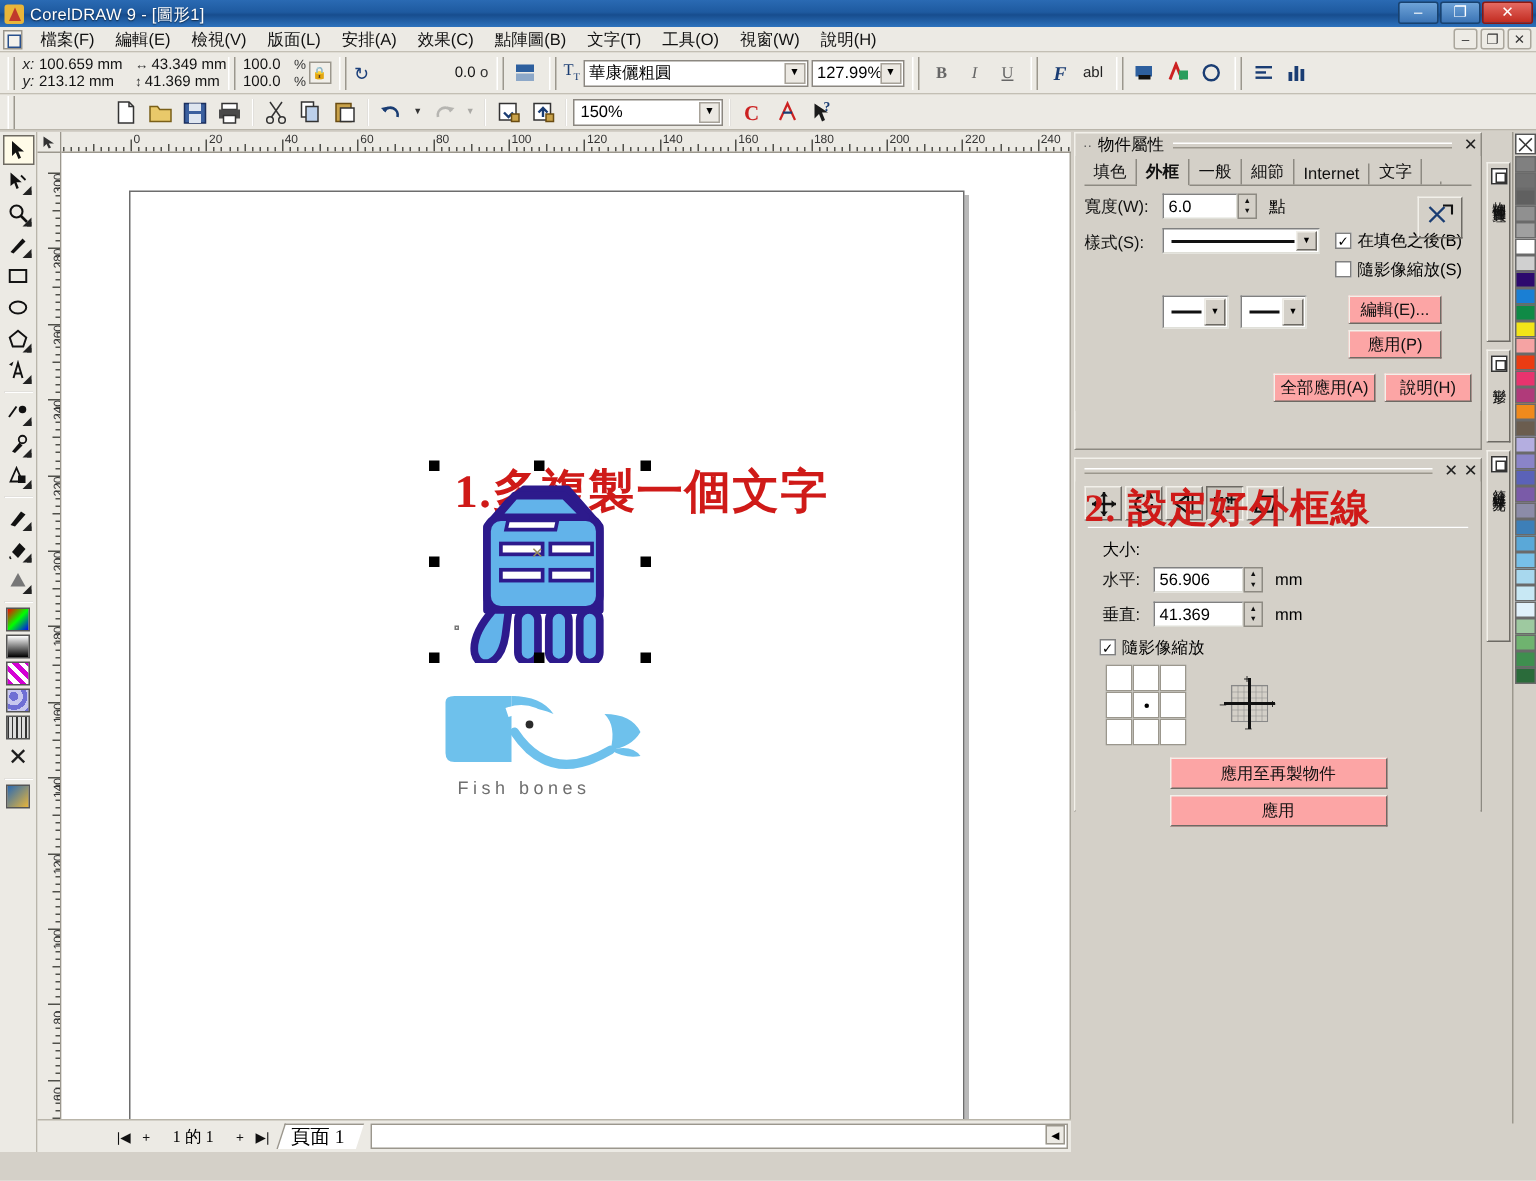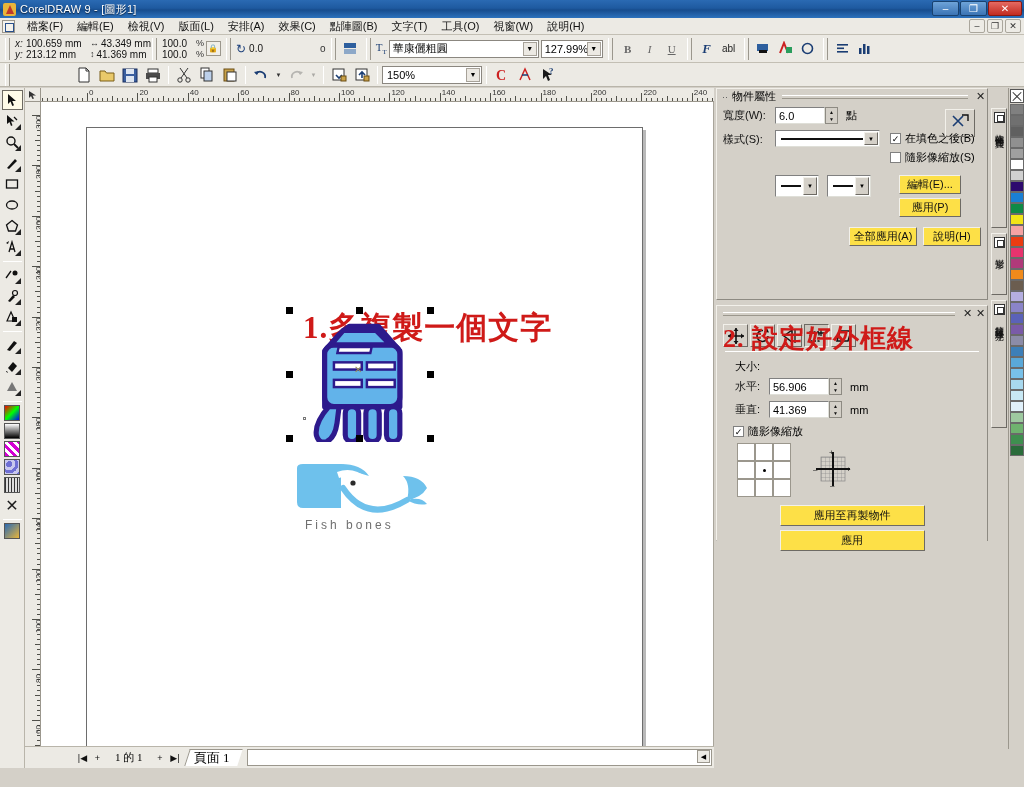--- a/index.html
+++ b/index.html
@@ -70,21 +70,21 @@
   .sz-row{display:flex;align-items:center;white-space:nowrap;}
   .sz-val{width:46px;text-align:left;color:#111;}
   .arrow-h{font-size:9px;margin:0 2px;color:#333;}
   .pct-block{font-size:10px;line-height:11px;display:flex;flex-direction:column;}
   .pct-row{display:flex;align-items:center;}
   .pct-val{width:34px;color:#111;}
   .pct-sym{font-size:9px;color:#333;}
   .lockbtn{width:15px;height:15px;border:1px solid #9b978d;background:#f1efe9;display:flex;align-items:center;justify-content:center;font-size:8px;}
   .rot-row{display:flex;align-items:center;gap:3px;font-size:10px;}
   .rot-ico{font-size:12px;color:#1b3f7a;}
-  .rot-val{width:68px;color:#111;}
+  .rot-val{width:68px;color:#111;text-align:right;}
   .deg{font-size:10px;color:#333;}
   .tbtn{
     width:20px;height:21px;border:1px solid transparent;background:transparent;
     display:flex;align-items:center;justify-content:center;font-size:11px;color:#1a3d73;
   }
   .fontsel{
     height:18px;width:150px;border:1px solid #8b8780;background:#fff;
     display:flex;align-items:center;font-size:11px;padding-left:3px;position:relative;
   }
   .fontsel .cb-arrow{position:absolute;right:1px;top:1px;width:14px;height:14px;background:#ece9e3;border:1px solid #a7a299;display:flex;align-items:center;justify-content:center;font-size:7px;}
@@ -202,21 +202,21 @@
     font-size:11px;padding-left:3px;display:flex;align-items:center;
   }
   .spin{width:13px;height:17px;border:1px solid #8d8a82;background:#d4d0c8;display:flex;flex-direction:column;}
   .spin div{flex:1;display:flex;align-items:center;justify-content:center;font-size:5px;color:#111;}
   .combo{
     height:17px;background:#fff;border:1px solid #808080;border-right-color:#dfdfd8;border-bottom-color:#dfdfd8;
     display:flex;align-items:center;position:relative;
   }
   .combo .arw{position:absolute;right:1px;top:1px;bottom:1px;width:14px;background:#d4d0c8;border:1px solid #f2f0ea;border-right-color:#6d6a64;border-bottom-color:#6d6a64;display:flex;align-items:center;justify-content:center;font-size:6px;}
   .btn{
-    background:#fde047;border:1px solid #f2f0ea;border-right-color:#6d6a64;border-bottom-color:#6d6a64;
+    background:#fca5a5;border:1px solid #f2f0ea;border-right-color:#6d6a64;border-bottom-color:#6d6a64;
     font-size:11px;display:flex;align-items:center;justify-content:center;height:19px;color:#111;
   }
   .cbx{width:11px;height:11px;background:#fff;border:1px solid #808080;display:flex;align-items:center;justify-content:center;font-size:9px;color:#000;margin-right:4px;}
   .chk-row{display:flex;align-items:center;font-size:11px;margin-bottom:4px;}
 
   .anno2{position:absolute;left:6px;top:232px;font-size:26px;z-index:30;}
 
   .tbtn2{
     width:25px;height:23px;border:1px solid #f2f0ea;border-right-color:#6d6a64;border-bottom-color:#6d6a64;
     background:#d4d0c8;display:flex;align-items:center;justify-content:center;
@@ -964,20 +964,29 @@
     <div class="dockzone">
 
       <div class="docker" style="top:0;height:212px;">
         <div class="dk-title">
           <span class="grip2">··</span>
           <span>物件屬性</span>
           <span class="dk-line"></span>
           <span class="dk-x">✕</span>
         </div>
         <div class="dk-body">
+          <div class="tabstrip">
+            <div class="tab">填色</div>
+            <div class="tab active">外框</div>
+            <div class="tab">一般</div>
+            <div class="tab">細節</div>
+            <div class="tab">Internet</div>
+            <div class="tab">文字</div>
+            <div class="tab"></div>
+          </div>
 
           <div style="position:relative">
             <div class="fld-row">
               <span class="fld-lbl">寬度(W):</span>
               <div class="txtbox" style="width:50px">6.0</div>
               <div class="spin">
                   <div>▲</div>
                   <div>▼</div>
                 </div>
               <span style="margin-left:8px">點</span>

